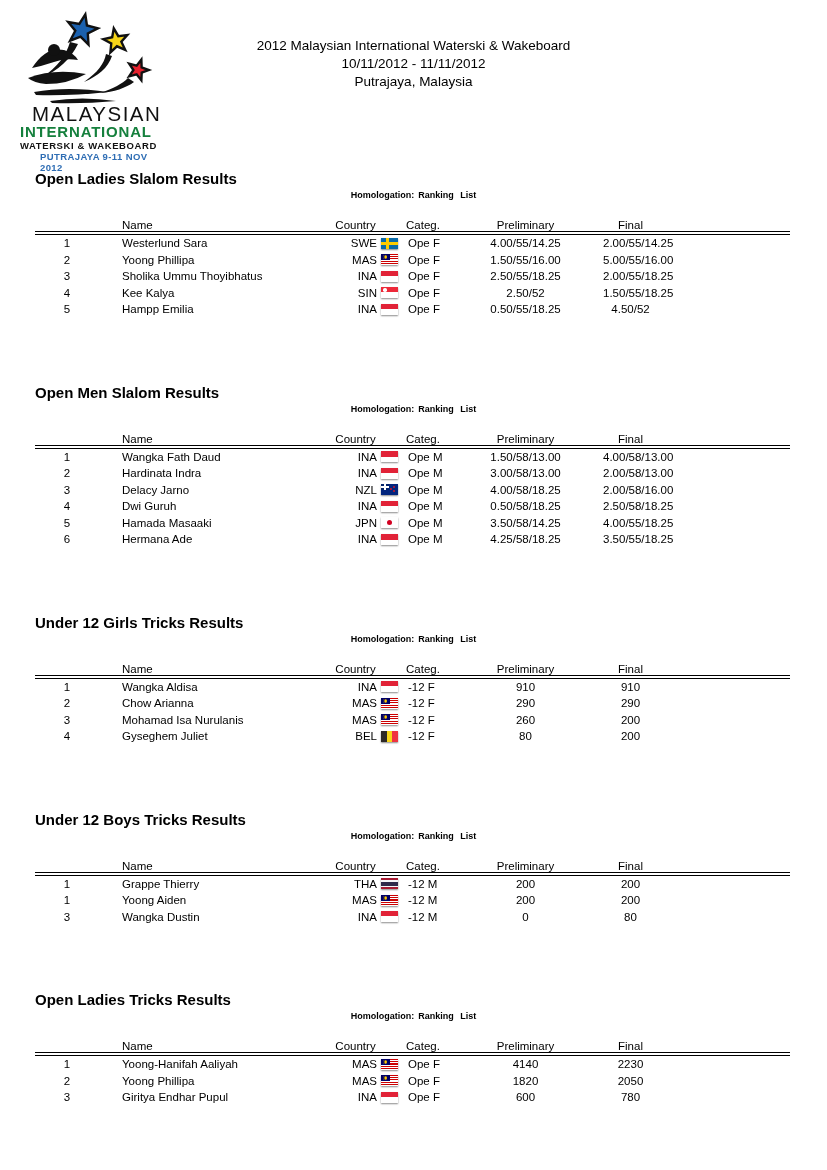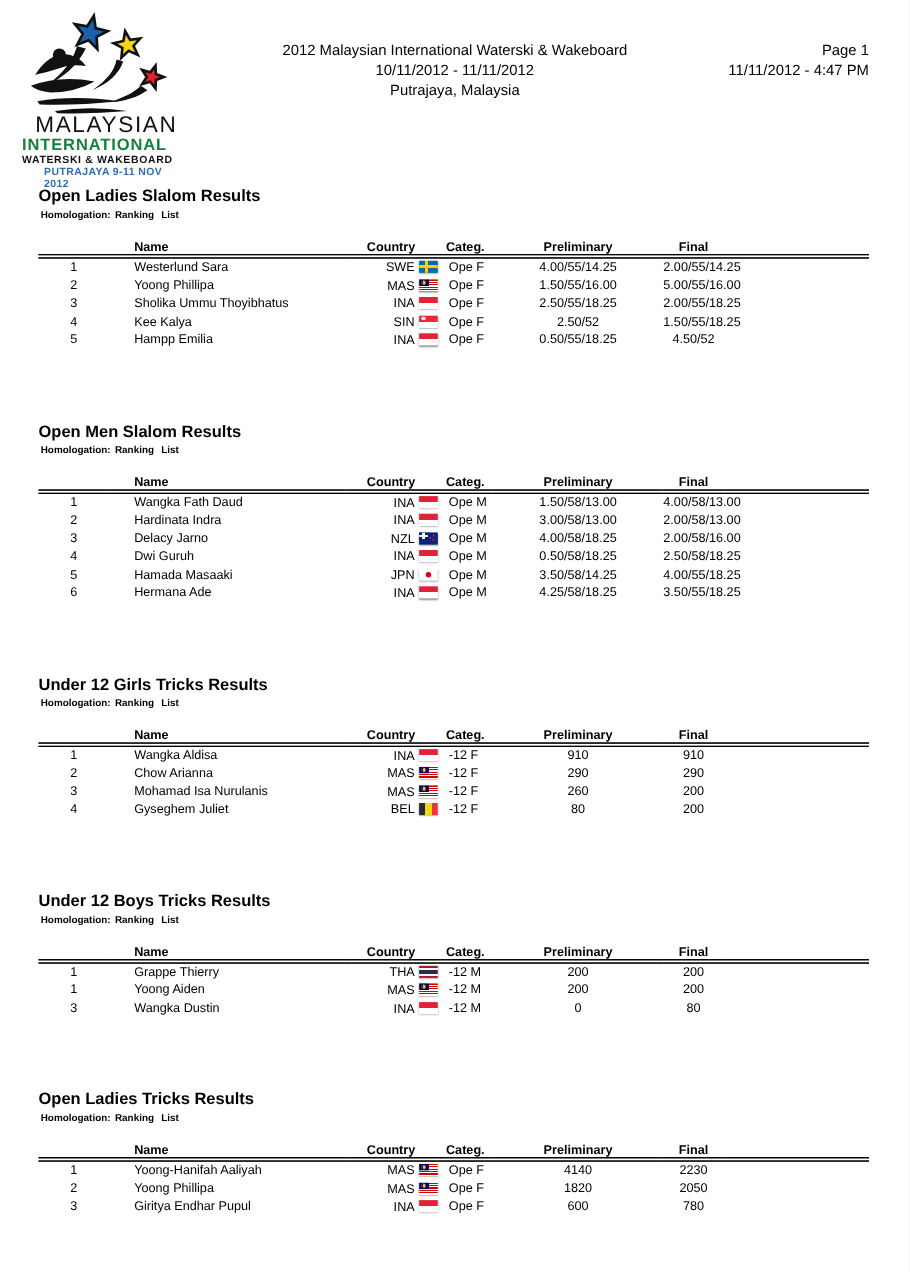--- a/index.html
+++ b/index.html
@@ -24,25 +24,25 @@
     text-align:center;font-size:13.5px;line-height:18px;
   }
   .head-right{
     position:absolute;top:37px;right:37px;
     text-align:right;font-size:13.5px;line-height:18px;
   }
   
   main{position:absolute;top:170px;left:35px;width:755px;}
   .results-section{margin-bottom:66px;}
   .section-title{font-size:15px;font-weight:bold;margin:0 0 2px 0;line-height:18px;}
-  .homologation{font-size:9px;font-weight:bold;line-height:11px;margin:0 0 12px 2px;}
+  .homologation{font-size:9px;font-weight:bold;line-height:11px;margin:0 0 12px 2px;text-align:center;}
   .homologation .h-value{word-spacing:4px;margin-left:4px;}
   table{width:755px;border-collapse:collapse;table-layout:fixed;font-size:11.5px;}
   thead th{
-    font-weight:bold;height:18px;padding:0;vertical-align:bottom;
+    font-weight:normal;height:18px;padding:0;vertical-align:bottom;
     border-bottom:4px double #000;
   }
   tbody td{height:16.5px;padding:0;vertical-align:middle;}
   .col-rank{width:64px;text-align:center;}
   .col-name{width:191px;text-align:left;padding-left:23px;}
   .col-country{width:85px;text-align:right;}
   th.col-country{text-align:center;}
   .col-categ{width:50px;text-align:center;}
   td.col-categ{text-align:left;padding-left:10px;}
   .col-prelim{width:155px;text-align:center;}
@@ -105,24 +105,20 @@
     <div class="logo-l3">WATERSKI &amp; WAKEBOARD</div>
     <div class="logo-l4">PUTRAJAYA 9-11 NOV 2012</div>
   </div>
 
   <div class="head-center">
     <div>2012 Malaysian International Waterski &amp; Wakeboard</div>
     <div>10/11/2012 - 11/11/2012</div>
     <div>Putrajaya, Malaysia</div>
   </div>
 
-  <div class="head-right">
-    <div>Page 1</div>
-    <div>11/11/2012 - 4:47 PM</div>
-  </div>
 
   <main id="sections">
     <section class="results-section">
       <h2 class="section-title">Open Ladies Slalom Results</h2>
       <div class="homologation">
         <span class="h-label">Homologation:</span><span class="h-value">Ranking List</span>
       </div>
       <table>
         <thead>
             <tr>

